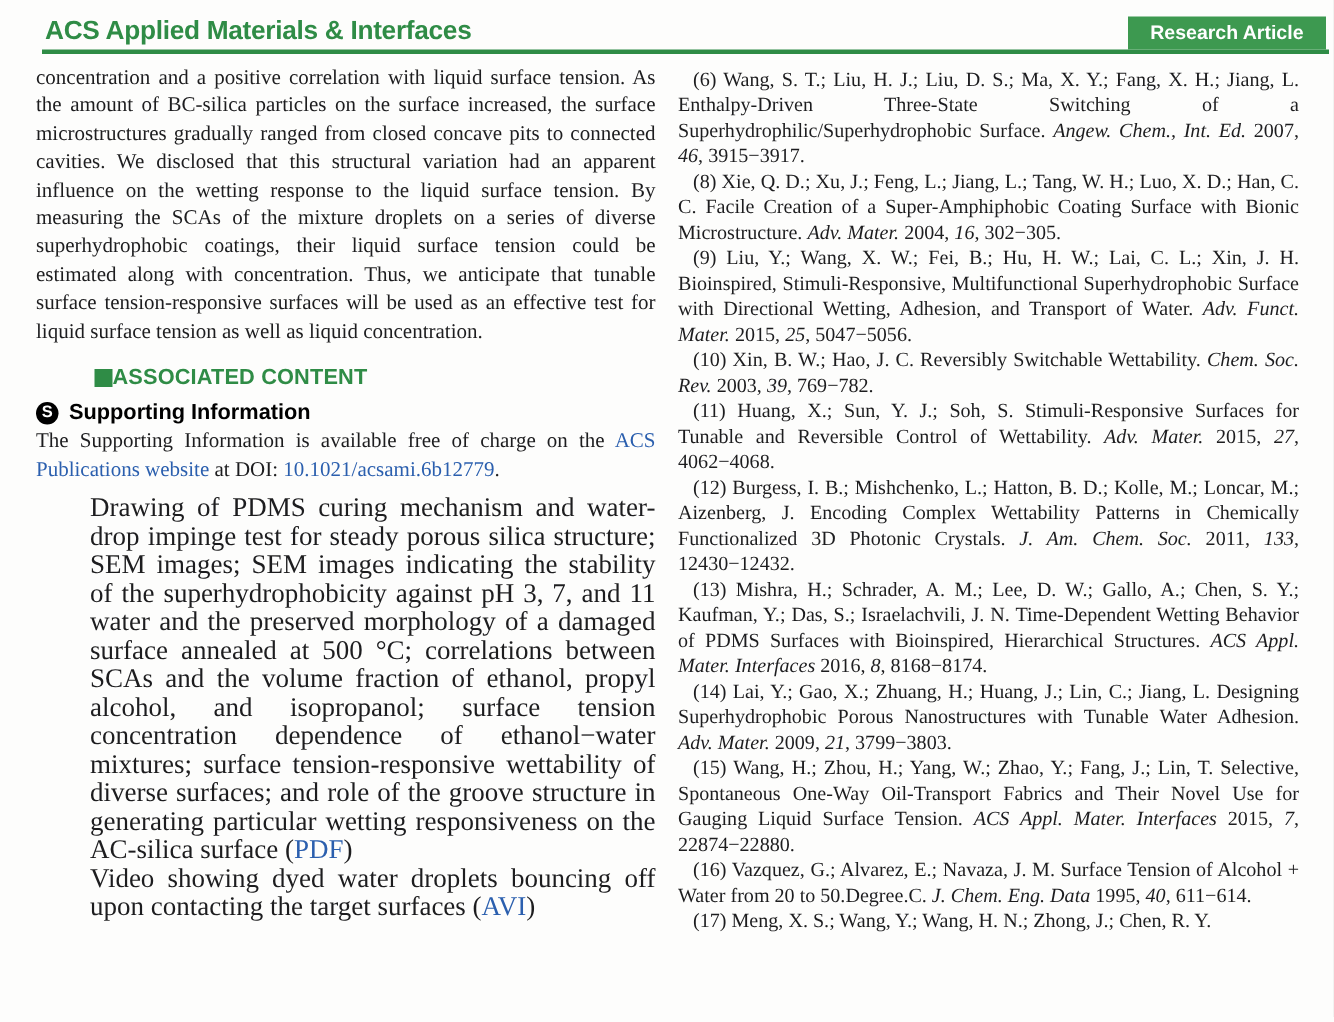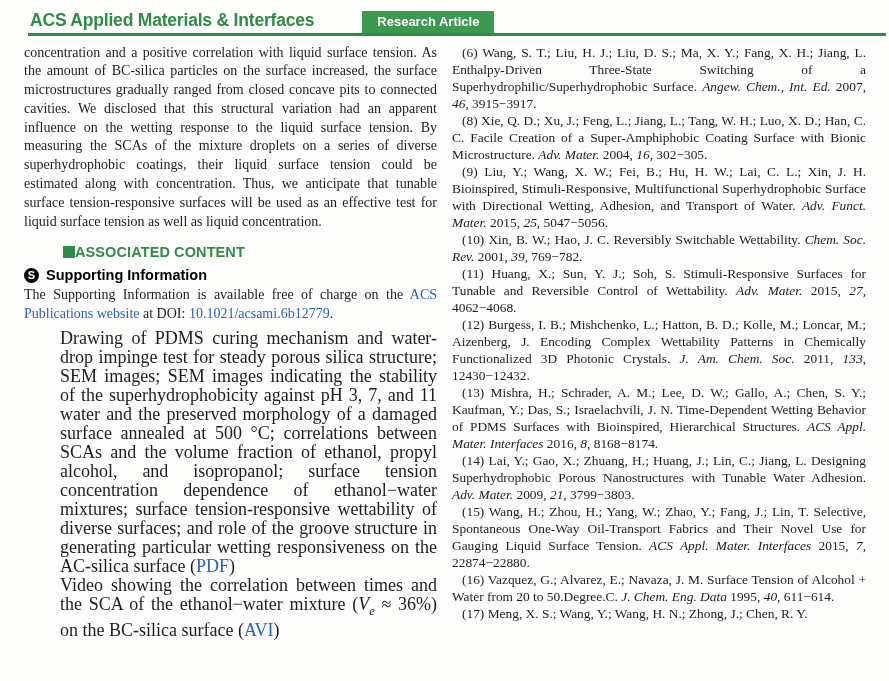--- a/index.html
+++ b/index.html
@@ -8,23 +8,22 @@
     --link:#2b5fae;
     --ink:#1d1d1f;
   }
   html,body{margin:0;padding:0;background:#e9e9e7;}
   .page{
     width:889px;height:681px;overflow:hidden;background:#fdfdfc;
     font-family:"Liberation Serif",serif;color:var(--ink);
     margin:0 auto;box-sizing:border-box;position:relative;
   }
   .masthead{
-    display:flex;align-items:flex-end;
+    display:flex;justify-content:space-between;align-items:flex-end;
     padding:10px 5px 0 30px;
-    gap:48px;
   }
   .journal-title{
     font-family:"Liberation Sans",sans-serif;font-weight:bold;
     font-size:17.5px;color:var(--green);letter-spacing:-0.2px;
     padding-bottom:2px;
   }
   .badge{
     background:var(--badge-green);color:#fff;
     font-family:"Liberation Sans",sans-serif;font-weight:bold;font-size:13px;
     padding:4px 15px 5px 15px;line-height:1;
@@ -84,30 +83,30 @@
 
       <h3 class="si-heading">
         <span class="s-circle">S</span>
         <span>Supporting Information</span>
       </h3>
 
       <p class="body-text"><span>The Supporting Information is available free of charge on the </span><span class="seg-link">ACS Publications website</span><span> at DOI: </span><span class="seg-link">10.1021/acsami.6b12779</span><span>.</span></p>
 
       <div class="si-items">
           <p class="si-item"><span>Drawing of PDMS curing mechanism and water-drop impinge test for steady porous silica structure; SEM images; SEM images indicating the stability of the superhydrophobicity against pH 3, 7, and 11 water and the preserved morphology of a damaged surface annealed at 500 °C; correlations between SCAs and the volume fraction of ethanol, propyl alcohol, and isopropanol; surface tension concentration dependence of ethanol−water mixtures; surface tension-responsive wettability of diverse surfaces; and role of the groove structure in generating particular wetting responsiveness on the AC-silica surface (</span><span class="seg-link">PDF</span><span>)</span></p>
-          <p class="si-item"><span>Video showing the correlation between times and the SCA of the ethanol−water mixture (</span><span class="seg-i">V</span><span class="seg-sub">e</span><span> ≈ 36%) on the BC-silica surface (</span><span class="seg-link">AVI</span><span>)</span></p>
+          <p class="si-item"><span>Video showing dyed water droplets bouncing off upon contacting the target surfaces (</span><span class="seg-link">AVI</span><span>)</span></p>
         </div>
     </section>
 
     <section class="col-right">
       <div>
           <p class="ref"><span>(6) Wang, S. T.; Liu, H. J.; Liu, D. S.; Ma, X. Y.; Fang, X. H.; Jiang, L. Enthalpy-Driven Three-State Switching of a Superhydrophilic/Superhydrophobic Surface. </span><span class="seg-i">Angew. Chem., Int. Ed.</span><span> </span><span class="seg-b">2007</span><span>, </span><span class="seg-i">46</span><span>, 3915−3917.</span></p>
           <p class="ref"><span>(8) Xie, Q. D.; Xu, J.; Feng, L.; Jiang, L.; Tang, W. H.; Luo, X. D.; Han, C. C. Facile Creation of a Super-Amphiphobic Coating Surface with Bionic Microstructure. </span><span class="seg-i">Adv. Mater.</span><span> </span><span class="seg-b">2004</span><span>, </span><span class="seg-i">16</span><span>, 302−305.</span></p>
           <p class="ref"><span>(9) Liu, Y.; Wang, X. W.; Fei, B.; Hu, H. W.; Lai, C. L.; Xin, J. H. Bioinspired, Stimuli-Responsive, Multifunctional Superhydrophobic Surface with Directional Wetting, Adhesion, and Transport of Water. </span><span class="seg-i">Adv. Funct. Mater.</span><span> </span><span class="seg-b">2015</span><span>, </span><span class="seg-i">25</span><span>, 5047−5056.</span></p>
-          <p class="ref"><span>(10) Xin, B. W.; Hao, J. C. Reversibly Switchable Wettability. </span><span class="seg-i">Chem. Soc. Rev.</span><span> </span><span class="seg-b">2001</span><span>, </span><span class="seg-i">39</span><span>, 769−782.</span></p>
+          <p class="ref"><span>(10) Xin, B. W.; Hao, J. C. Reversibly Switchable Wettability. </span><span class="seg-i">Chem. Soc. Rev.</span><span> </span><span class="seg-b">2003</span><span>, </span><span class="seg-i">39</span><span>, 769−782.</span></p>
           <p class="ref"><span>(11) Huang, X.; Sun, Y. J.; Soh, S. Stimuli-Responsive Surfaces for Tunable and Reversible Control of Wettability. </span><span class="seg-i">Adv. Mater.</span><span> </span><span class="seg-b">2015</span><span>, </span><span class="seg-i">27</span><span>, 4062−4068.</span></p>
           <p class="ref"><span>(12) Burgess, I. B.; Mishchenko, L.; Hatton, B. D.; Kolle, M.; Loncar, M.; Aizenberg, J. Encoding Complex Wettability Patterns in Chemically Functionalized 3D Photonic Crystals. </span><span class="seg-i">J. Am. Chem. Soc.</span><span> </span><span class="seg-b">2011</span><span>, </span><span class="seg-i">133</span><span>, 12430−12432.</span></p>
           <p class="ref"><span>(13) Mishra, H.; Schrader, A. M.; Lee, D. W.; Gallo, A.; Chen, S. Y.; Kaufman, Y.; Das, S.; Israelachvili, J. N. Time-Dependent Wetting Behavior of PDMS Surfaces with Bioinspired, Hierarchical Structures. </span><span class="seg-i">ACS Appl. Mater. Interfaces</span><span> </span><span class="seg-b">2016</span><span>, </span><span class="seg-i">8</span><span>, 8168−8174.</span></p>
           <p class="ref"><span>(14) Lai, Y.; Gao, X.; Zhuang, H.; Huang, J.; Lin, C.; Jiang, L. Designing Superhydrophobic Porous Nanostructures with Tunable Water Adhesion. </span><span class="seg-i">Adv. Mater.</span><span> </span><span class="seg-b">2009</span><span>, </span><span class="seg-i">21</span><span>, 3799−3803.</span></p>
           <p class="ref"><span>(15) Wang, H.; Zhou, H.; Yang, W.; Zhao, Y.; Fang, J.; Lin, T. Selective, Spontaneous One-Way Oil-Transport Fabrics and Their Novel Use for Gauging Liquid Surface Tension. </span><span class="seg-i">ACS Appl. Mater. Interfaces</span><span> </span><span class="seg-b">2015</span><span>, </span><span class="seg-i">7</span><span>, 22874−22880.</span></p>
           <p class="ref"><span>(16) Vazquez, G.; Alvarez, E.; Navaza, J. M. Surface Tension of Alcohol + Water from 20 to 50.Degree.C. </span><span class="seg-i">J. Chem. Eng. Data</span><span> </span><span class="seg-b">1995</span><span>, </span><span class="seg-i">40</span><span>, 611−614.</span></p>
           <p class="ref"><span>(17) Meng, X. S.; Wang, Y.; Wang, H. N.; Zhong, J.; Chen, R. Y.</span></p>
         </div>
     </section>
 

